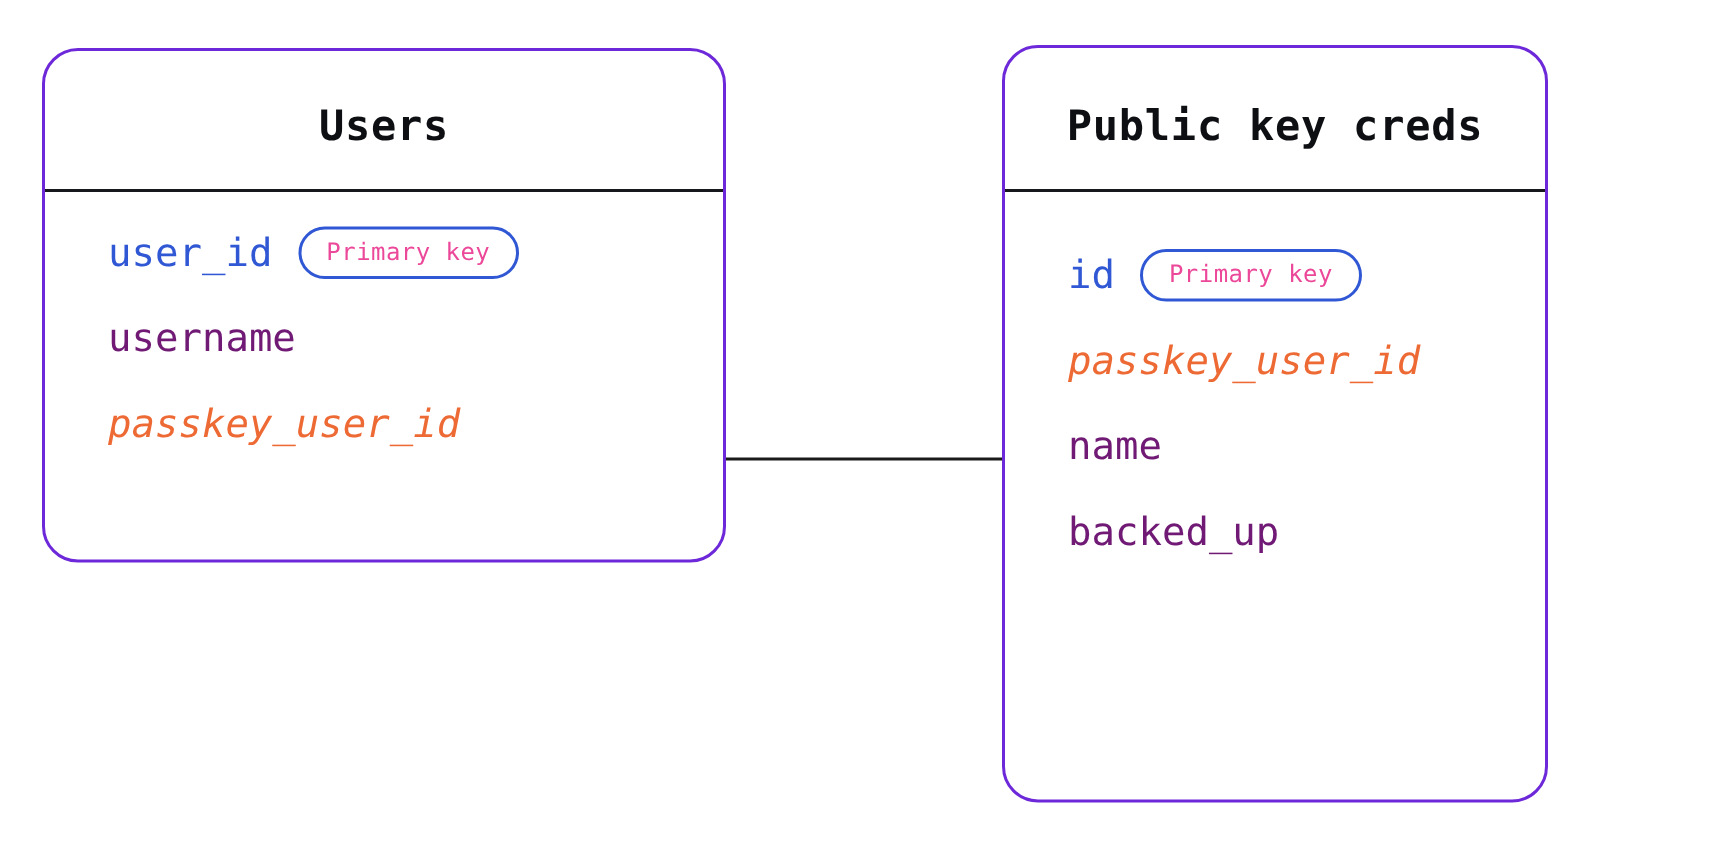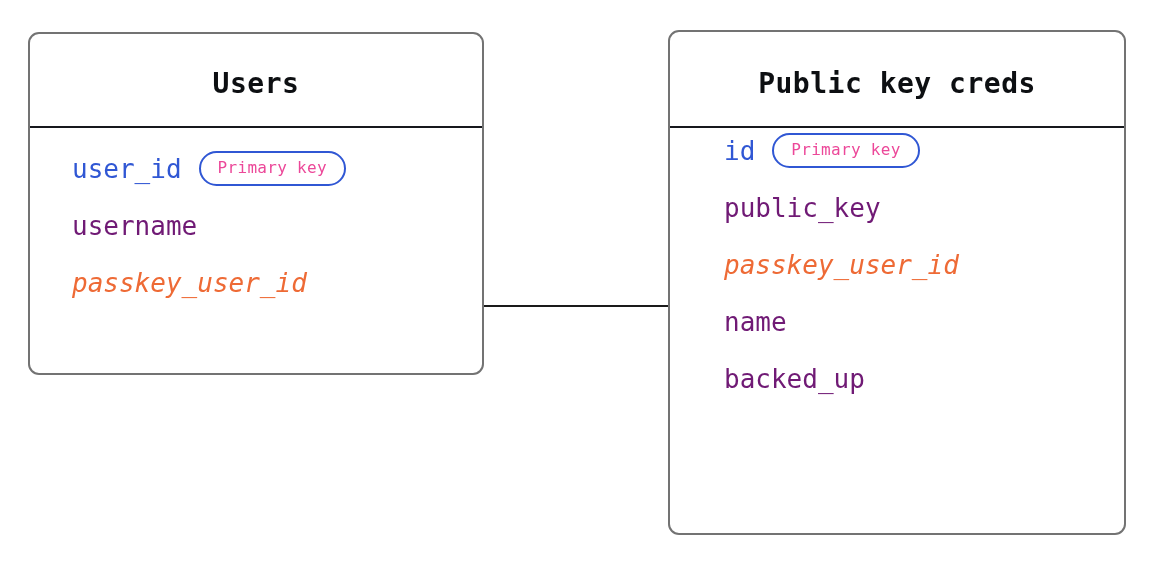--- a/index.html
+++ b/index.html
@@ -28,22 +28,22 @@
     position: absolute;
     background: #1a1a1a;
     height: 2px;
   }
 
   
   .entity-card {
     position: absolute;
     box-sizing: border-box;
     background: #ffffff;
-    border: 2px solid #737373;
-    border-radius: 11px;
+    border: 2px solid #6d28d9;
+    border-radius: 24px;
   }
 
   .entity-title {
     text-align: center;
     font-weight: 700;
     font-size: 28px;
     letter-spacing: 0.5px;
     color: #0d0f12;
     line-height: 1;
     white-space: nowrap;
@@ -101,26 +101,26 @@
     width: 456px;
     height: 343px;
   }
   #entity-users .entity-title { margin-top: 36px; }
   #entity-users .entity-divider { top: 92px; }
   #entity-users .entity-fields { top: 106px; padding-left: 42px; }
 
   #entity-public-key-creds {
     left: 668px;
     top: 30px;
-    width: 458px;
+    width: 364px;
     height: 505px;
   }
   #entity-public-key-creds .entity-title { margin-top: 38px; }
   #entity-public-key-creds .entity-divider { top: 94px; }
-  #entity-public-key-creds .entity-fields { top: 90px; padding-left: 54px; }
+  #entity-public-key-creds .entity-fields { top: 123px; padding-left: 42px; }
 </style>
 </head>
 <body>
 
 <div id="diagram-canvas">
 
   <div class="relationship-line" style="left:483px; top:305px; width:186px;"></div>
 
   <div class="entity-card" id="entity-users">
 
@@ -152,23 +152,20 @@
 
     <div class="entity-divider"></div>
 
     <div class="entity-fields">
 
       <div class="field-row">
         <span class="field-name is-primary">id</span>
         <span class="pk-badge">Primary key</span>
       </div>
 
-      <div class="field-row">
-        <span class="field-name">public_key</span>
-      </div>
 
       <div class="field-row">
         <span class="field-name is-foreign">passkey_user_id</span>
       </div>
 
       <div class="field-row">
         <span class="field-name">name</span>
       </div>
 
       <div class="field-row">

